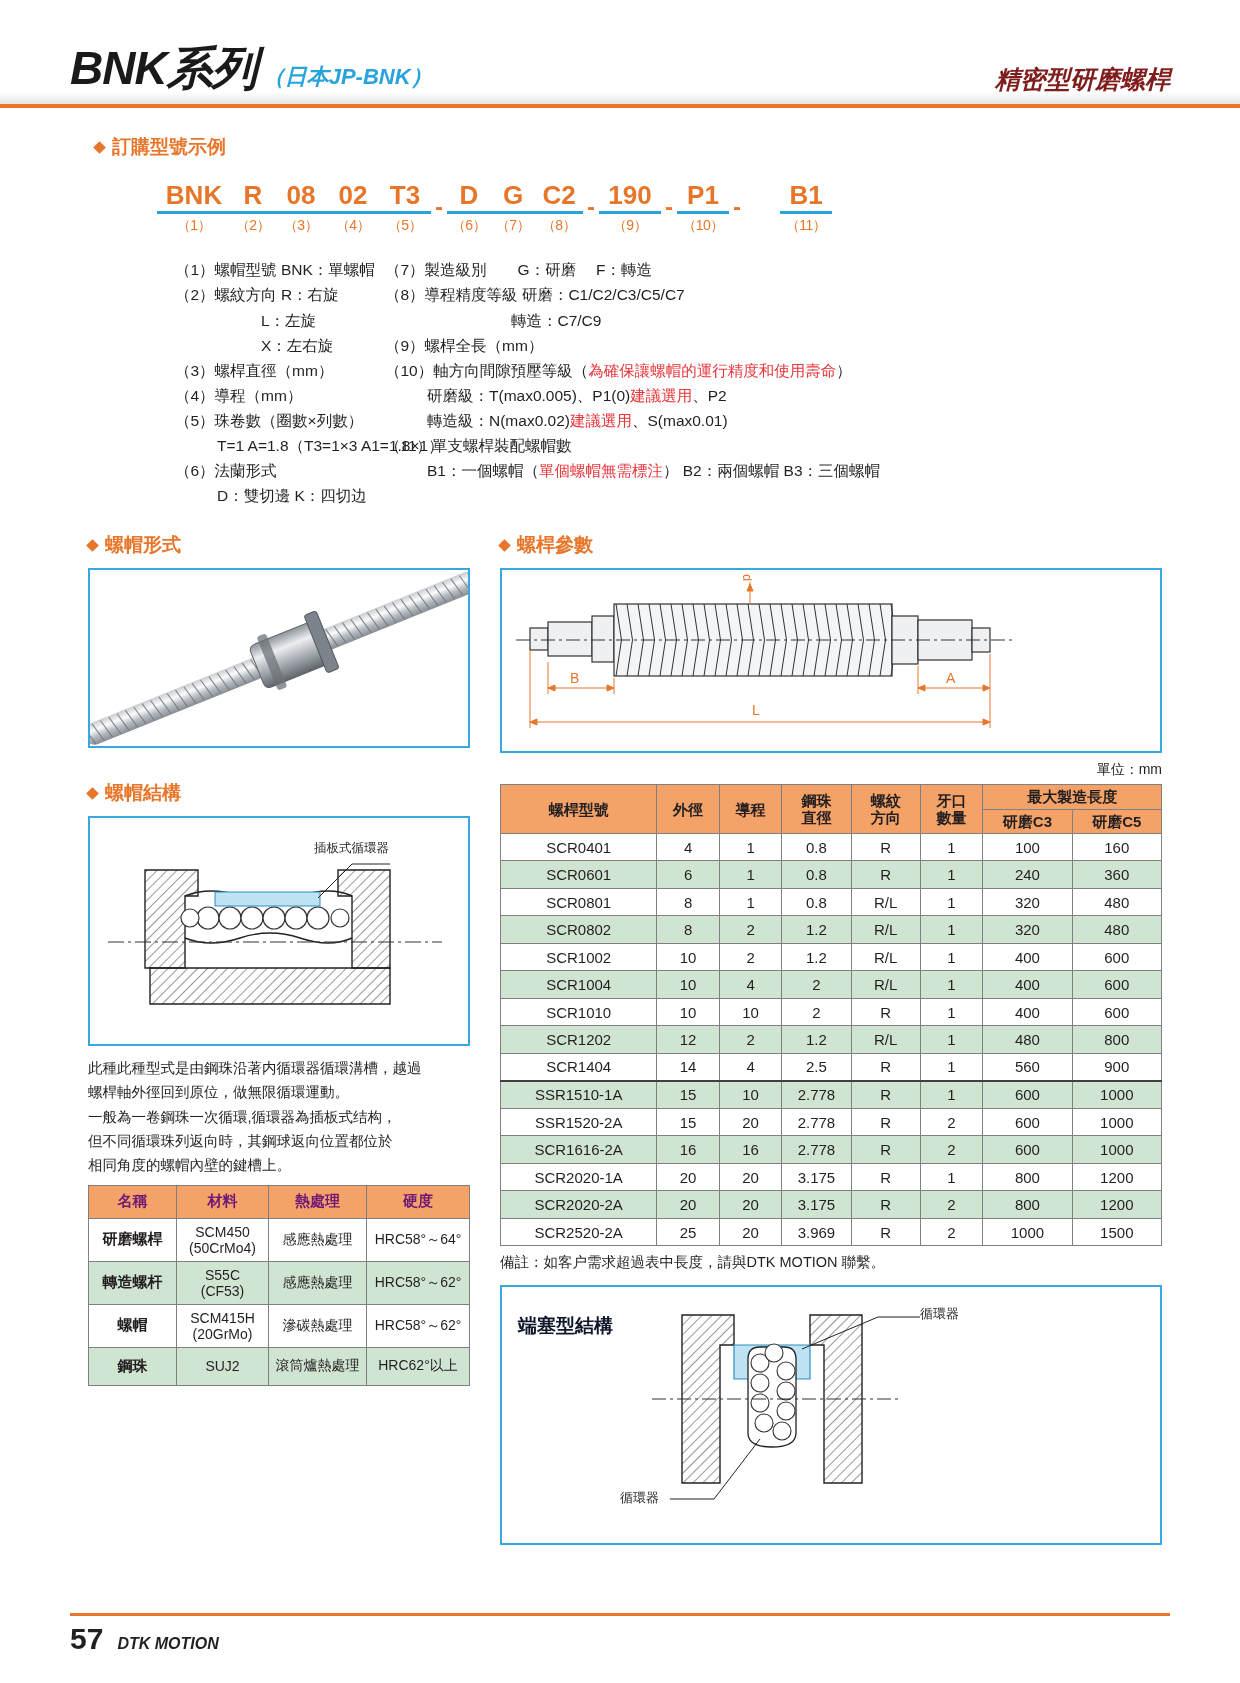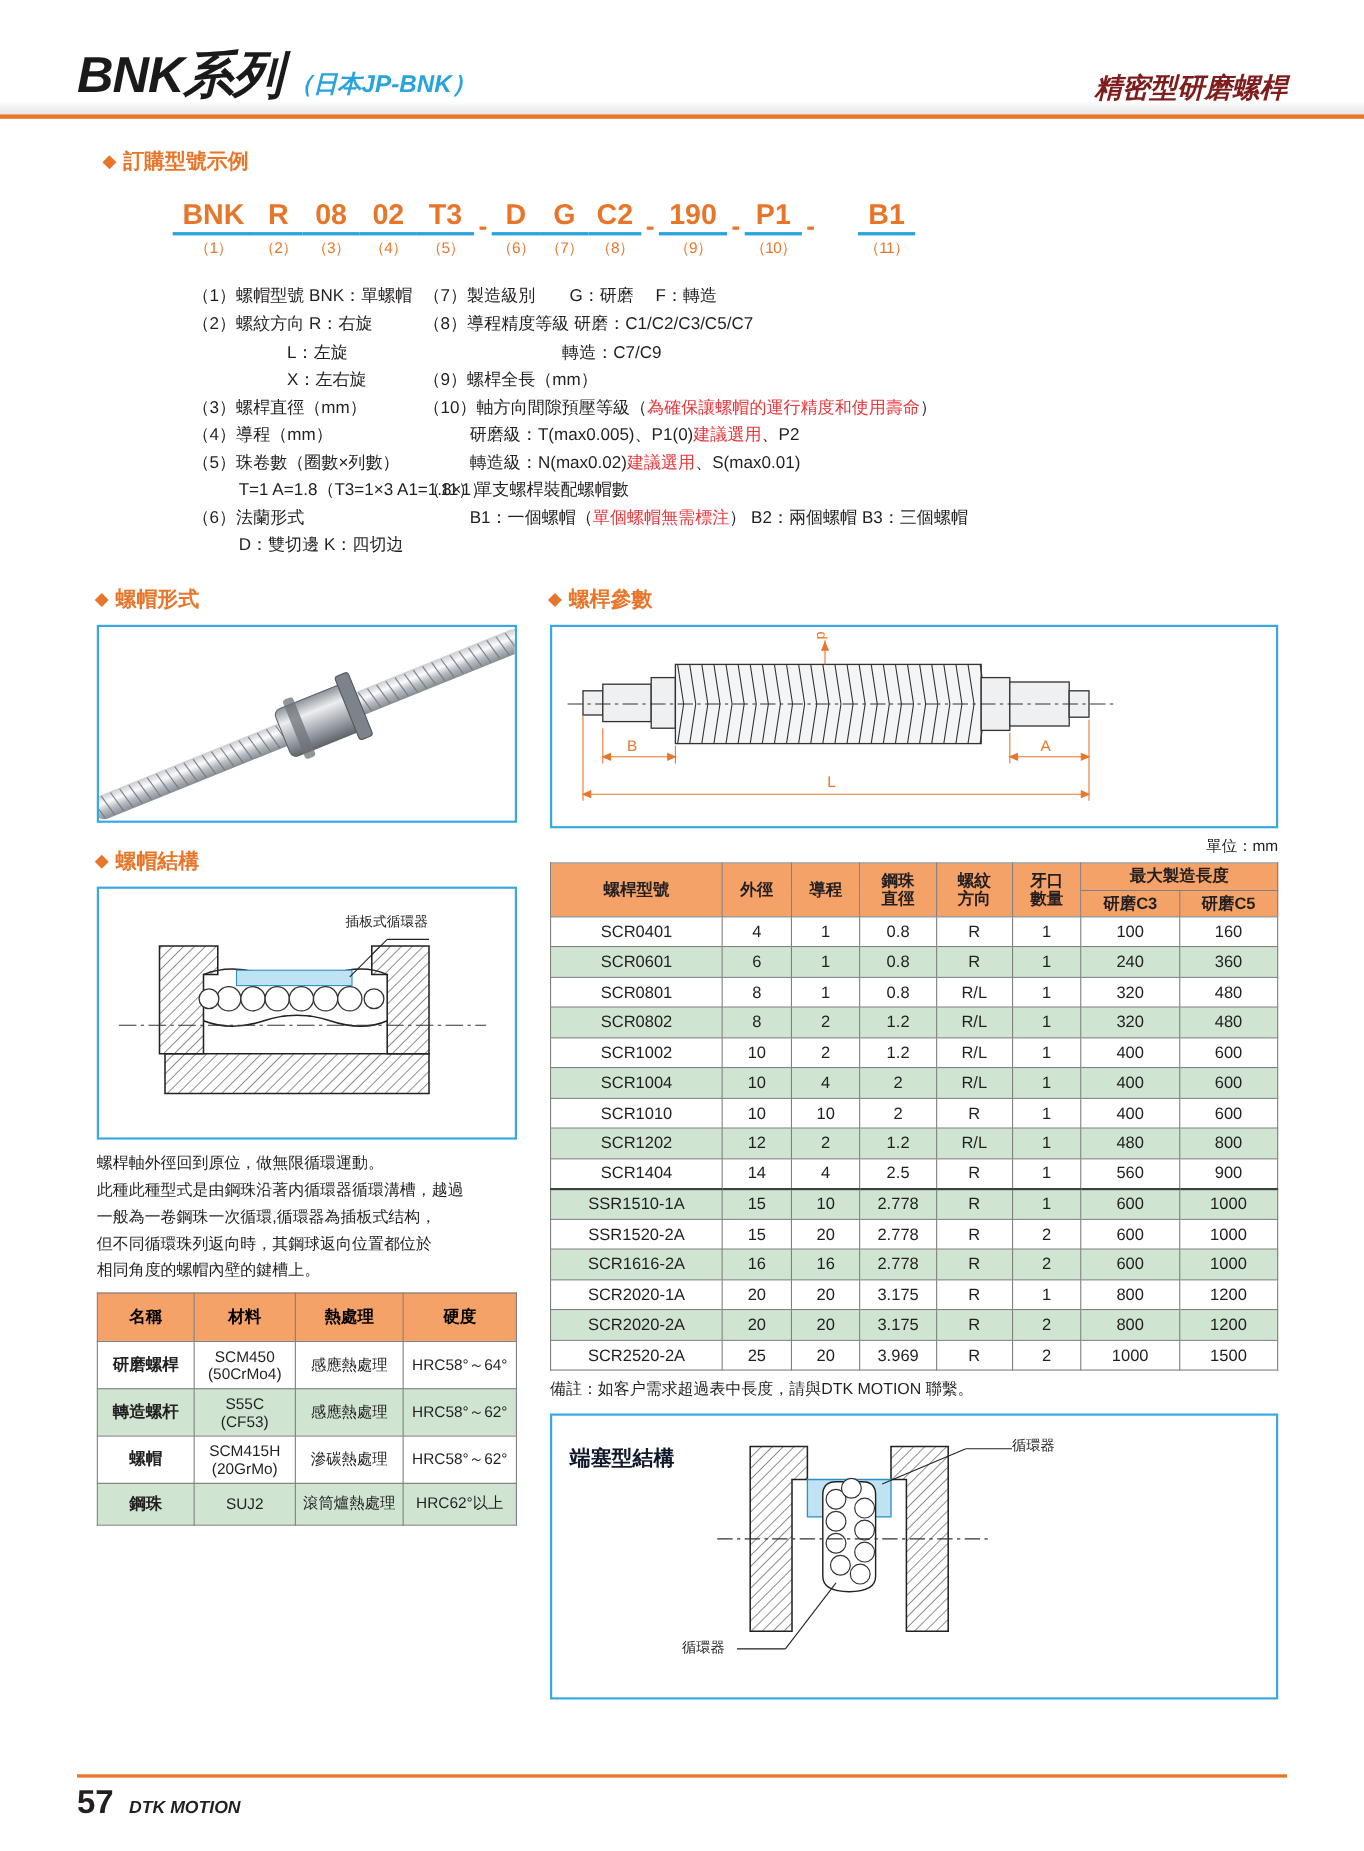--- a/index.html
+++ b/index.html
@@ -120,21 +120,21 @@
     margin-top:8px; width:382px;
     font-size:14px;
   }
   .mat-table th, .mat-table td {
     border:1px solid #7f7f7f;
     text-align:center; vertical-align:middle;
     padding:5px 2px;
   }
   .mat-table thead th {
     background:#f4a267; font-weight:bold; font-size:15px;
-    height:44px; color:#000000;
+    height:33px; color:#701a75;
   }
   .mat-table td.name { font-weight:bold; font-size:15px; }
   .mat-table tbody tr:nth-child(odd) { background:#ffffff; }
   .mat-table tbody tr:nth-child(even) { background:#cfe5d2; }
   .mat-table td { height:28px; }
   .mat-table td.last { height:38px; }
 
   
   .screwfig { height:185px; position:relative; }
 
@@ -364,21 +364,21 @@
 
           <g>
             <rect x="165" y="66" width="74" height="46" rx="6" fill="url(#nutG)" stroke="#5e646a" stroke-width="1"></rect>
             <rect x="228" y="58" width="13" height="62" rx="3" fill="#7d838a" stroke="#525860" stroke-width="1"></rect>
             <rect x="176" y="60" width="10" height="58" rx="3" fill="#6d737a" opacity=".75"></rect>
           </g>
         </g>
       </svg>
     </div>
 
-    <div class="sec-head" style="margin-top:22px;align-items:center;">
+    <div class="sec-head" style="margin-top:32px;align-items:center;">
       <span class="diamond"></span>
       <span>螺帽結構</span>
     </div>
 
     <div class="figbox nutstruct">
       <svg width="378" height="226" viewBox="0 0 378 226">
         <defs>
           <pattern id="hatch" width="7" height="7" patternTransform="rotate(45)" patternUnits="userSpaceOnUse">
             <line x1="0" y1="0" x2="0" y2="7" stroke="#333" stroke-width="1"></line>
           </pattern>
@@ -411,22 +411,22 @@
 
         <line x1="18" y1="124" x2="352" y2="124" stroke="#333" stroke-width="1" stroke-dasharray="16 4 3 4"></line>
 
         <line x1="228" y1="80" x2="262" y2="46" stroke="#222" stroke-width="1"></line>
         <line x1="262" y1="46" x2="300" y2="46" stroke="#222" stroke-width="1"></line>
       </svg>
       <div style="position:absolute; left:224px; top:22px; font-size:12.5px;">插板式循環器</div>
     </div>
 
     <div class="para" id="nut-para">
+        <div>此種此種型式是由鋼珠沿著内循環器循環溝槽，越過</div>
         <div>螺桿軸外徑回到原位，做無限循環運動。</div>
-        <div>此種此種型式是由鋼珠沿著内循環器循環溝槽，越過</div>
         <div>一般為一卷鋼珠一次循環,循環器為插板式结构，</div>
         <div>但不同循環珠列返向時，其鋼球返向位置都位於</div>
         <div>相同角度的螺帽內壁的鍵槽上。</div>
       </div>
 
 
     <table class="mat-table">
       <thead>
         <tr>
           <th style="width:88px;">名稱</th>

